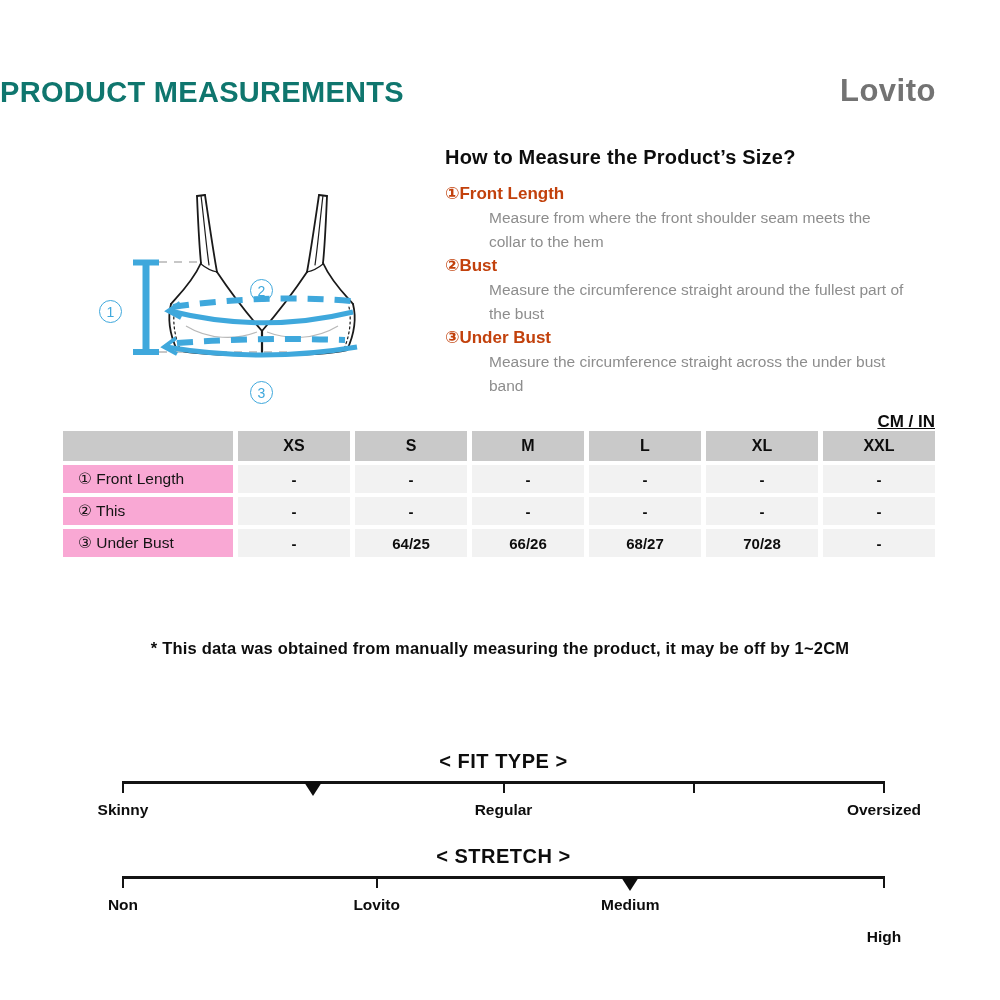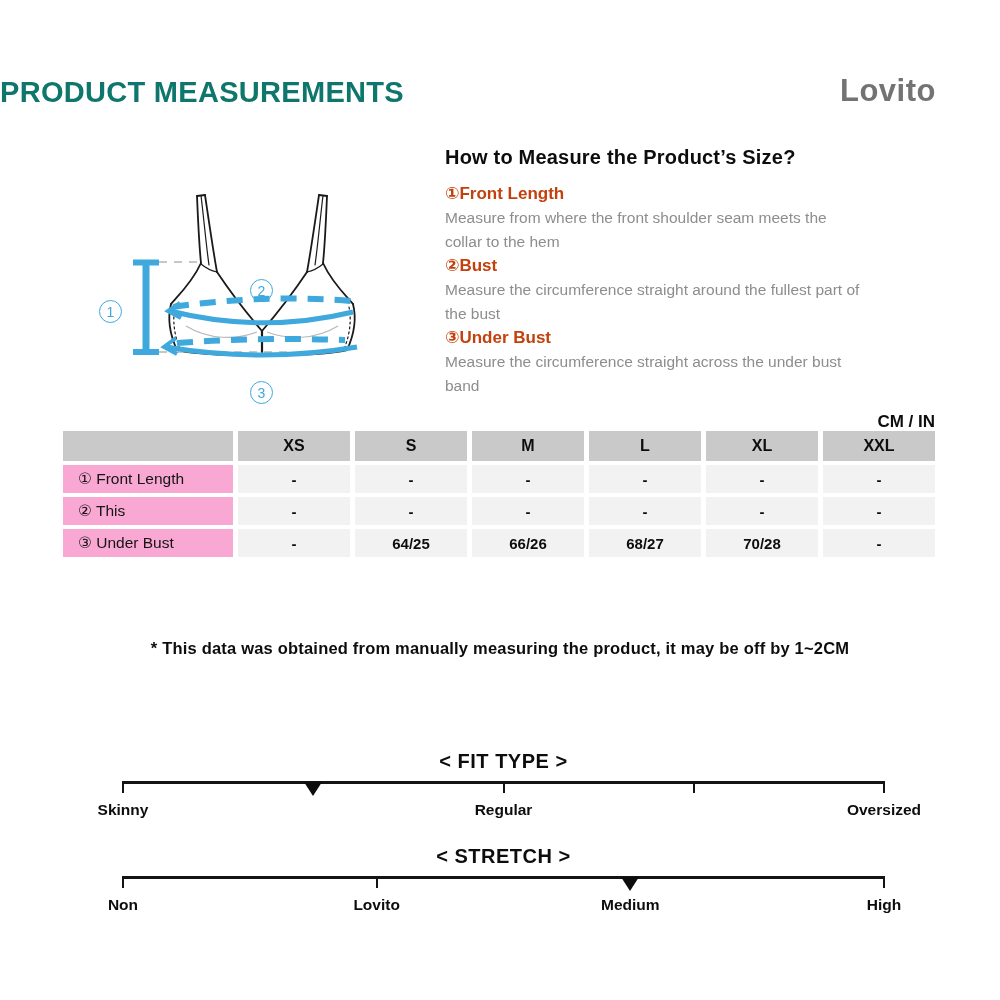--- a/index.html
+++ b/index.html
@@ -18,25 +18,25 @@
          color:#3FA8DC;font-size:14px;font-weight:500;display:flex;align-items:center;justify-content:center;
          background:#fff0;box-sizing:border-box;}
   #badge-1{left:39px;top:140px;}
   #badge-2{left:190px;top:119px;}
   #badge-3{left:190px;top:221px;}
 
   
   .guide{position:absolute;left:445px;top:146px;width:478px;}
   .guide h2{margin:0 0 13px;font-size:20px;font-weight:700;color:#0d0d0d;letter-spacing:.2px;}
   .g-name{font-size:17px;font-weight:700;color:#c2410c;line-height:24px;}
-  .g-desc{font-size:15.5px;color:#8d8d8d;line-height:24px;white-space:pre-line;}
+  .g-desc{font-size:15.5px;color:#8d8d8d;line-height:24px;white-space:pre-line;margin-left:44px;}
 
   
   .unit{position:absolute;left:63px;top:412px;width:872px;text-align:right;
-        font-weight:700;font-size:17px;color:#0d0d0d;}
+        font-weight:700;font-size:17px;color:#0d0d0d;text-decoration:underline;}
   .size-table{position:absolute;left:63px;top:431px;width:872px;display:grid;
         grid-template-columns:170px repeat(6,1fr);grid-template-rows:30px 28px 28px 28px;
         column-gap:5px;row-gap:4px;}
   .th{background:#c9c9c9;display:flex;align-items:center;justify-content:center;
       font-weight:700;font-size:16px;color:#0d0d0d;}
   .tl{background:#f9a8d4;display:flex;align-items:center;padding-left:15px;
       font-size:15.5px;font-weight:500;color:#141414;}
   .td{background:#f2f2f2;display:flex;align-items:center;justify-content:center;
       font-weight:700;font-size:15px;color:#0d0d0d;}
 
@@ -199,17 +199,17 @@
       <div class="tick" style="left: 0%;"></div>
       <div class="tick" style="left: 33.33%;"></div>
       <div class="tick" style="left: 66.67%;"></div>
       <div class="tick" style="left: 100%;"></div>
       <div class="marker" style="left: 66.67%;"></div>
     </div>
     <div class="scale-labels">
       <span class="scale-label" style="left: 0%;">Non</span>
       <span class="scale-label" style="left: 33.33%;">Lovito</span>
       <span class="scale-label" style="left: 66.67%;">Medium</span>
-      <span class="scale-label" style="left: 100%;">High</span>
+      <span class="scale-label" style="left: 100%; margin-top: 32px;">High</span>
     </div>
   </div>
 
 </div>
 
 </body></html>

